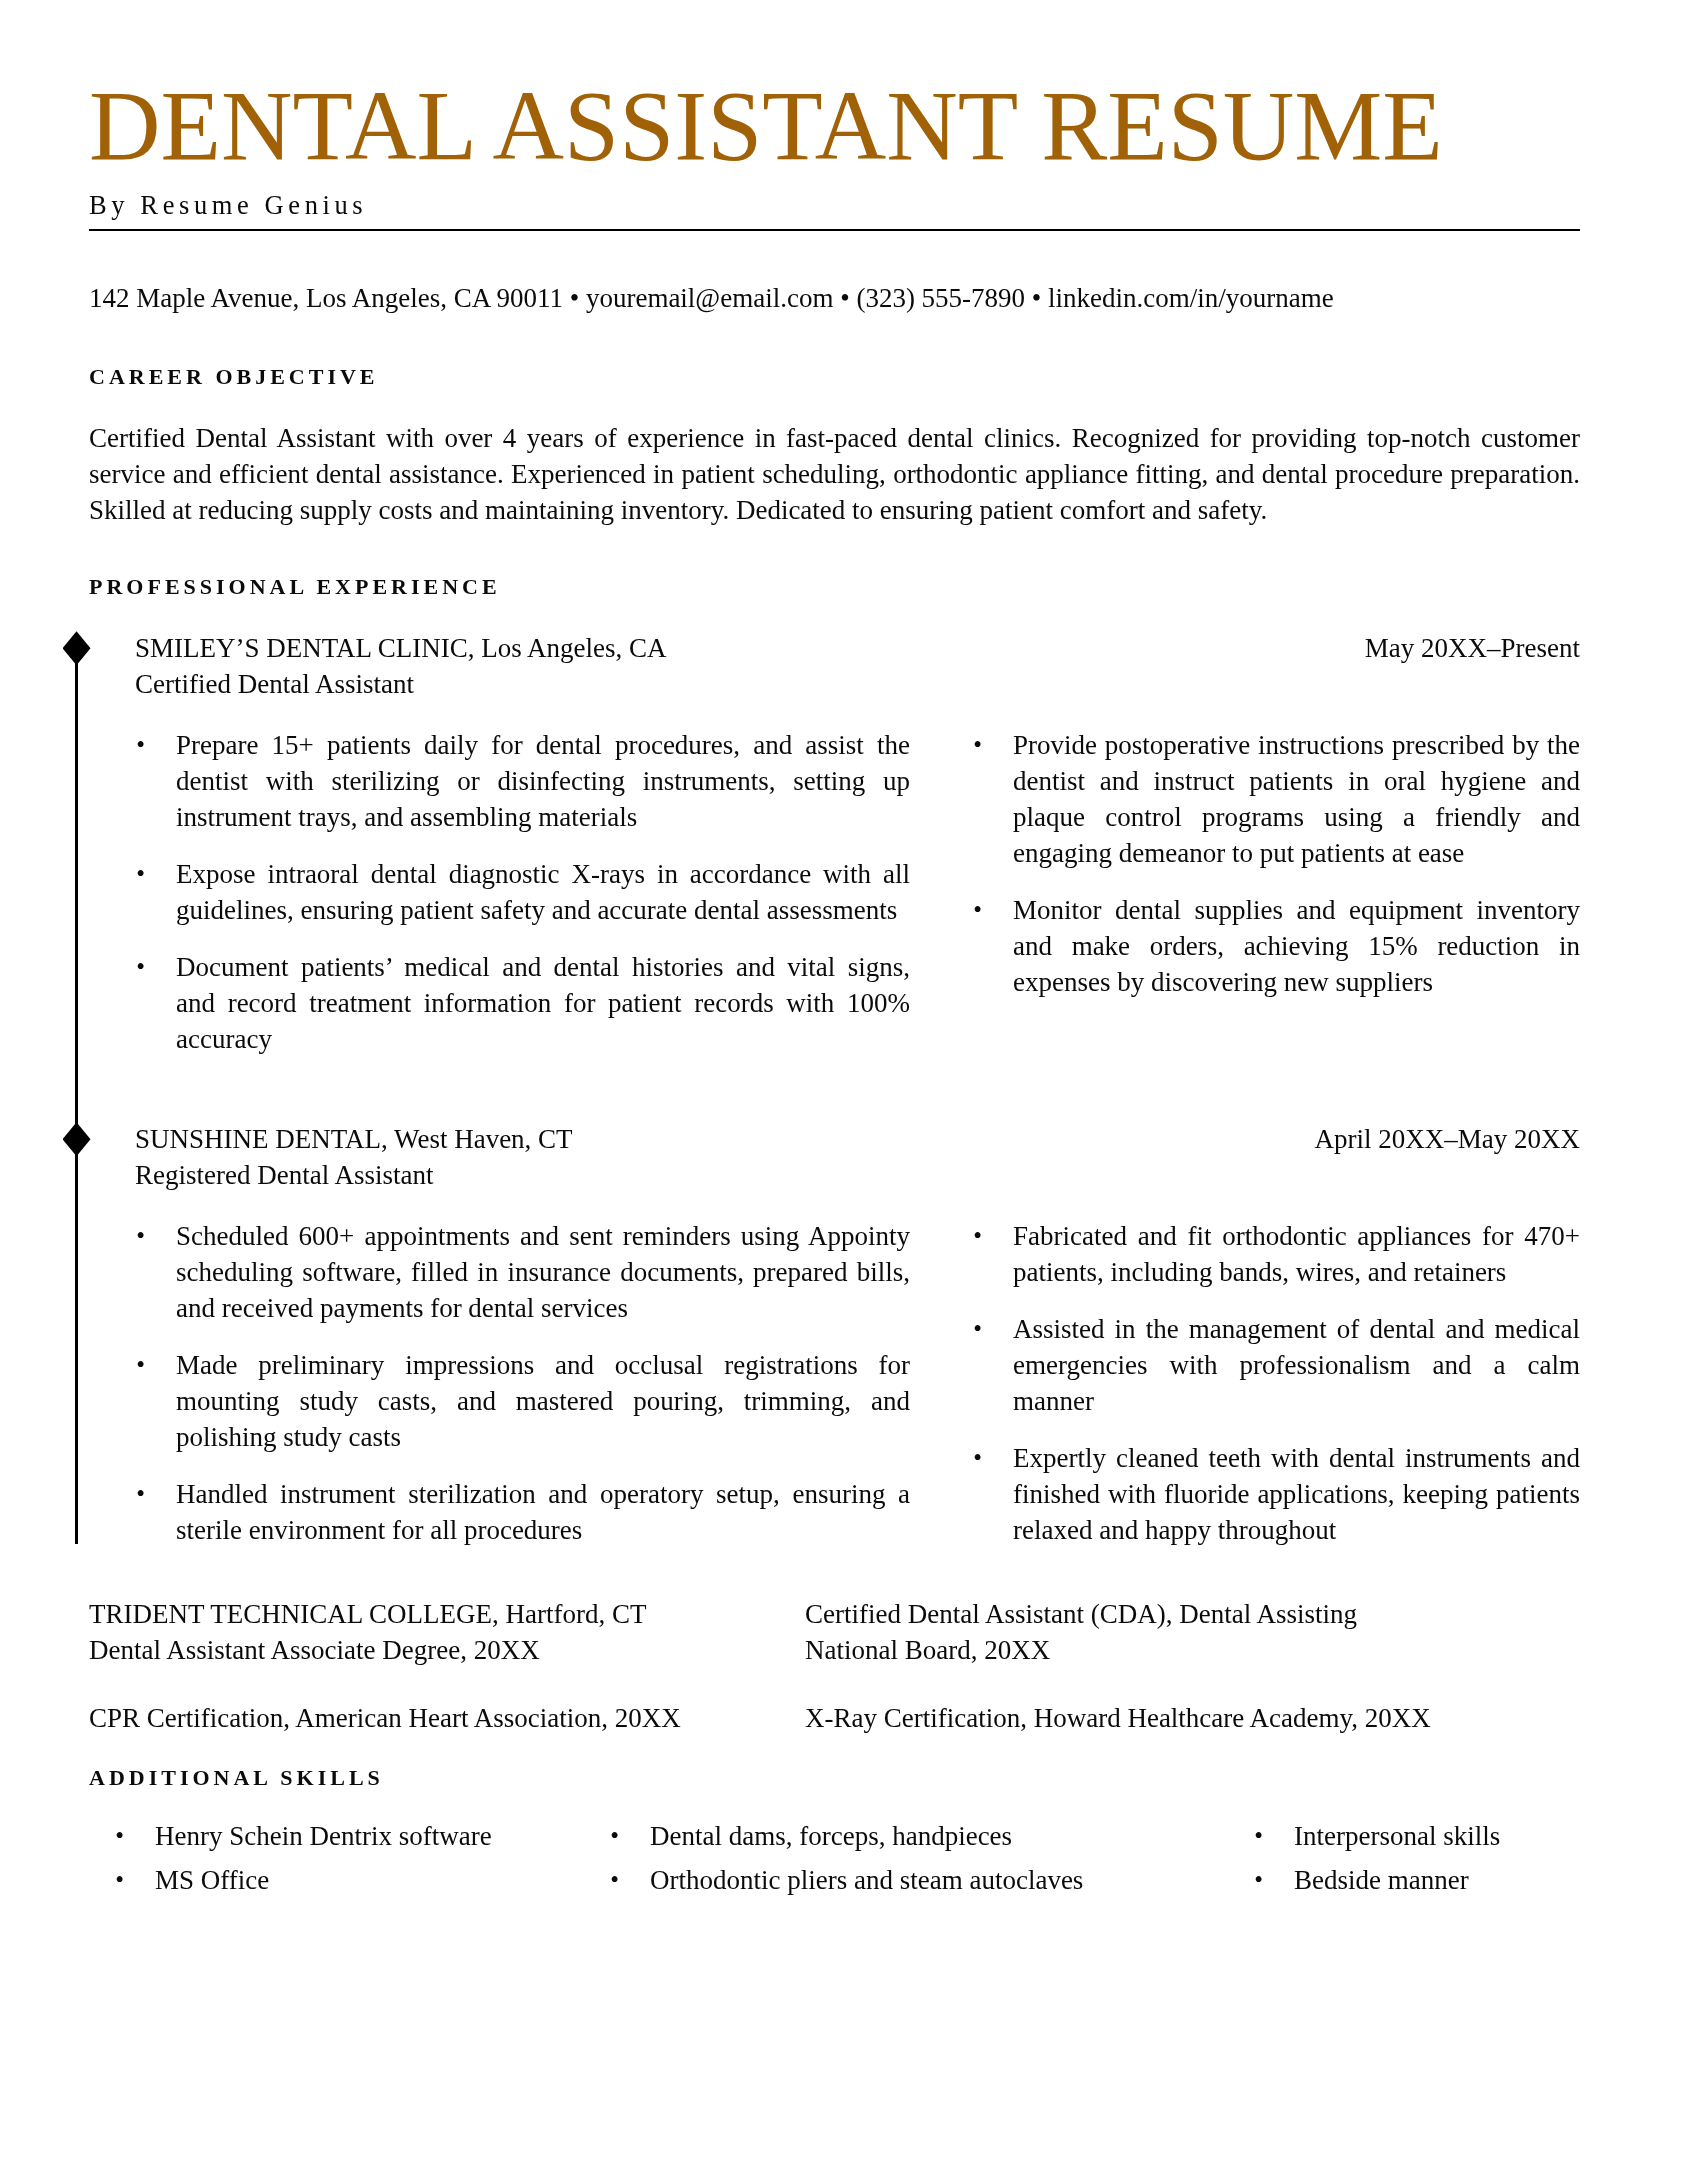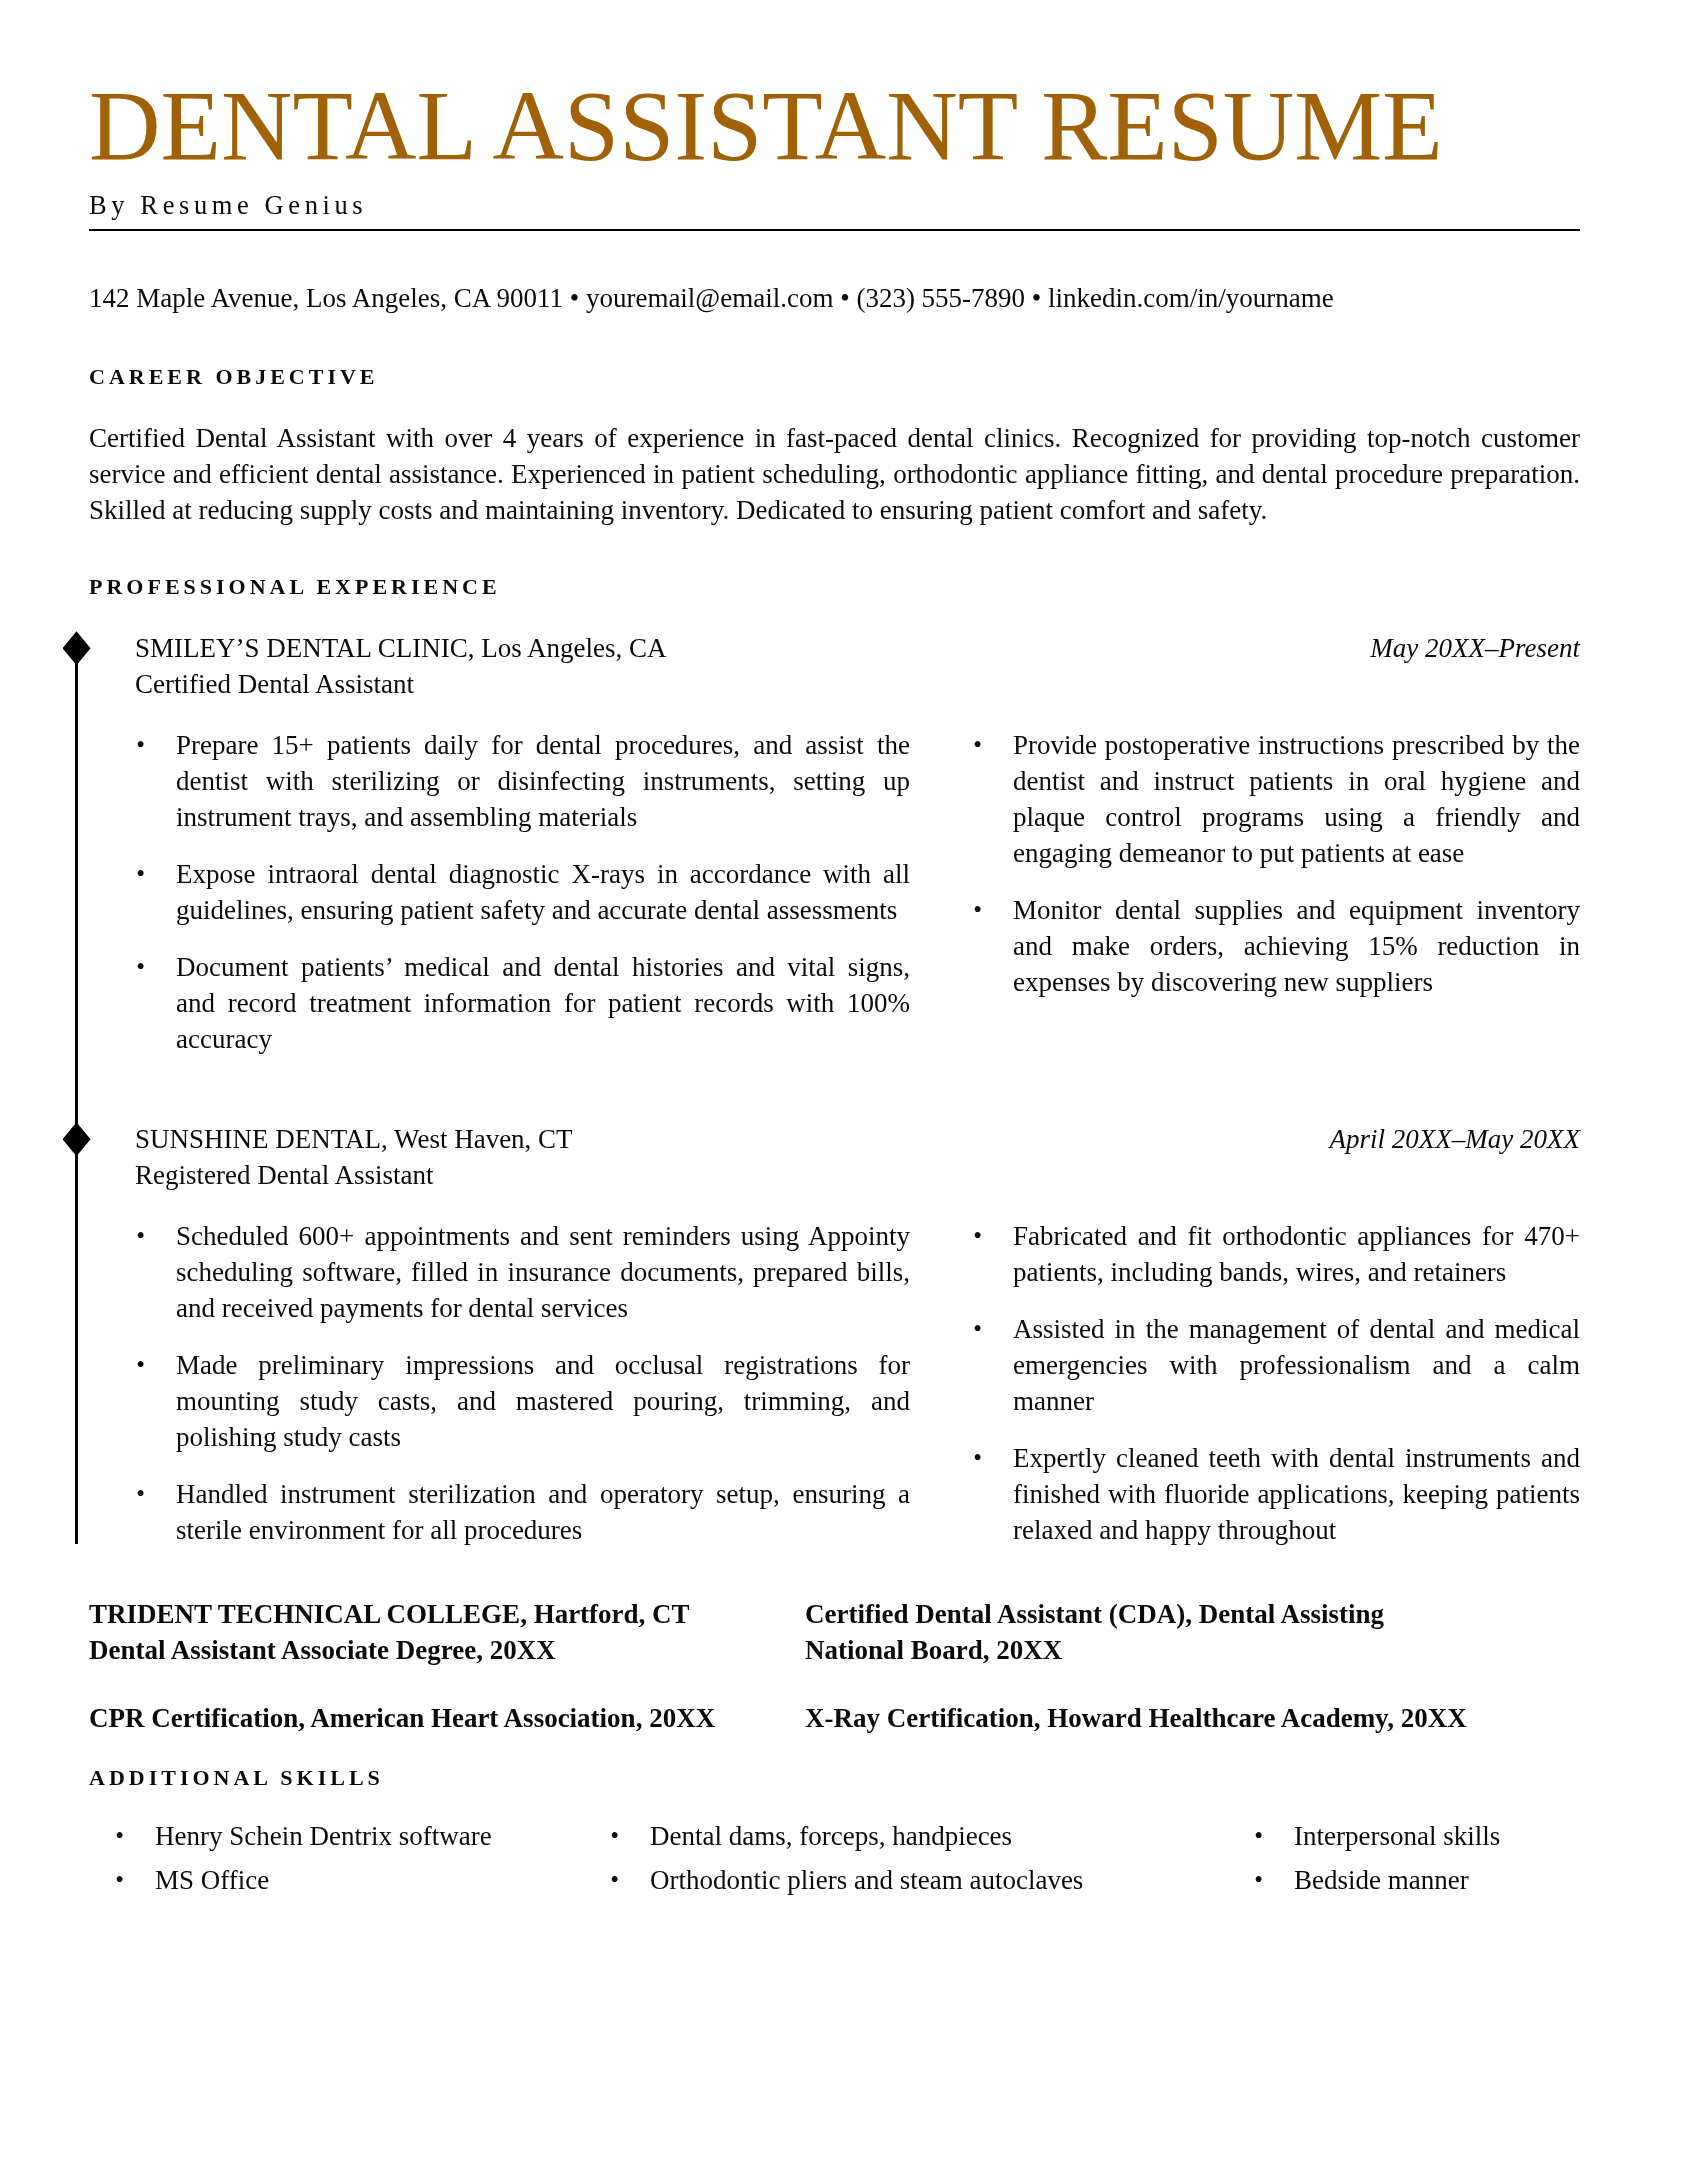--- a/index.html
+++ b/index.html
@@ -70,41 +70,41 @@
     left: -26.5px; top: 1.3px;
     width: 28px; height: 34px;
     background: #000;
     -webkit-clip-path: polygon(50% 0, 100% 50%, 50% 100%, 0 50%);
     clip-path: polygon(50% 0, 100% 50%, 50% 100%, 0 50%);
     z-index: 2;
   }
   .job-inner { margin-left: 46px; }
   .job-head { display: flex; justify-content: space-between; align-items: flex-start; }
   .company, .jobtitle, .dates { font-size: 27px; line-height: 36px; }
-  .dates { font-style: italic; text-align: center; white-space: nowrap; }
+  .dates { text-align: center; white-space: nowrap; }
 
   .bullets { display: flex; margin-top: 25px; }
   .col-left  { width: 775px; flex: none; }
   .col-right { flex: 1; margin-left: 62px; }
 
   .bi { position: relative; padding-left: 41px; text-align: justify; margin-bottom: 21px; }
   .bi:last-child { margin-bottom: 0; }
   .bi .dot {
     position: absolute; left: 1.3px; top: 0;
     font-size: 25px; line-height: 36px;
   }
   .bi .bi-text { font-size: 27px; line-height: 36px; }
 
   
   .edu-grid {
     display: grid;
     grid-template-columns: 716px 1fr;
     row-gap: 32px;
   }
-  .edu-entry div { font-size: 27px; line-height: 36px; font-weight: bold; }
+  .edu-entry div { font-size: 27px; line-height: 36px; }
 
   
   .skills-grid {
     display: grid;
     grid-template-columns: 495px 644px 1fr;
     padding-left: 25px;
     margin-top: -2.6px;
   }
   .skills-grid .bi { margin-bottom: 8px; text-align: left; white-space: nowrap; }
 </style>

